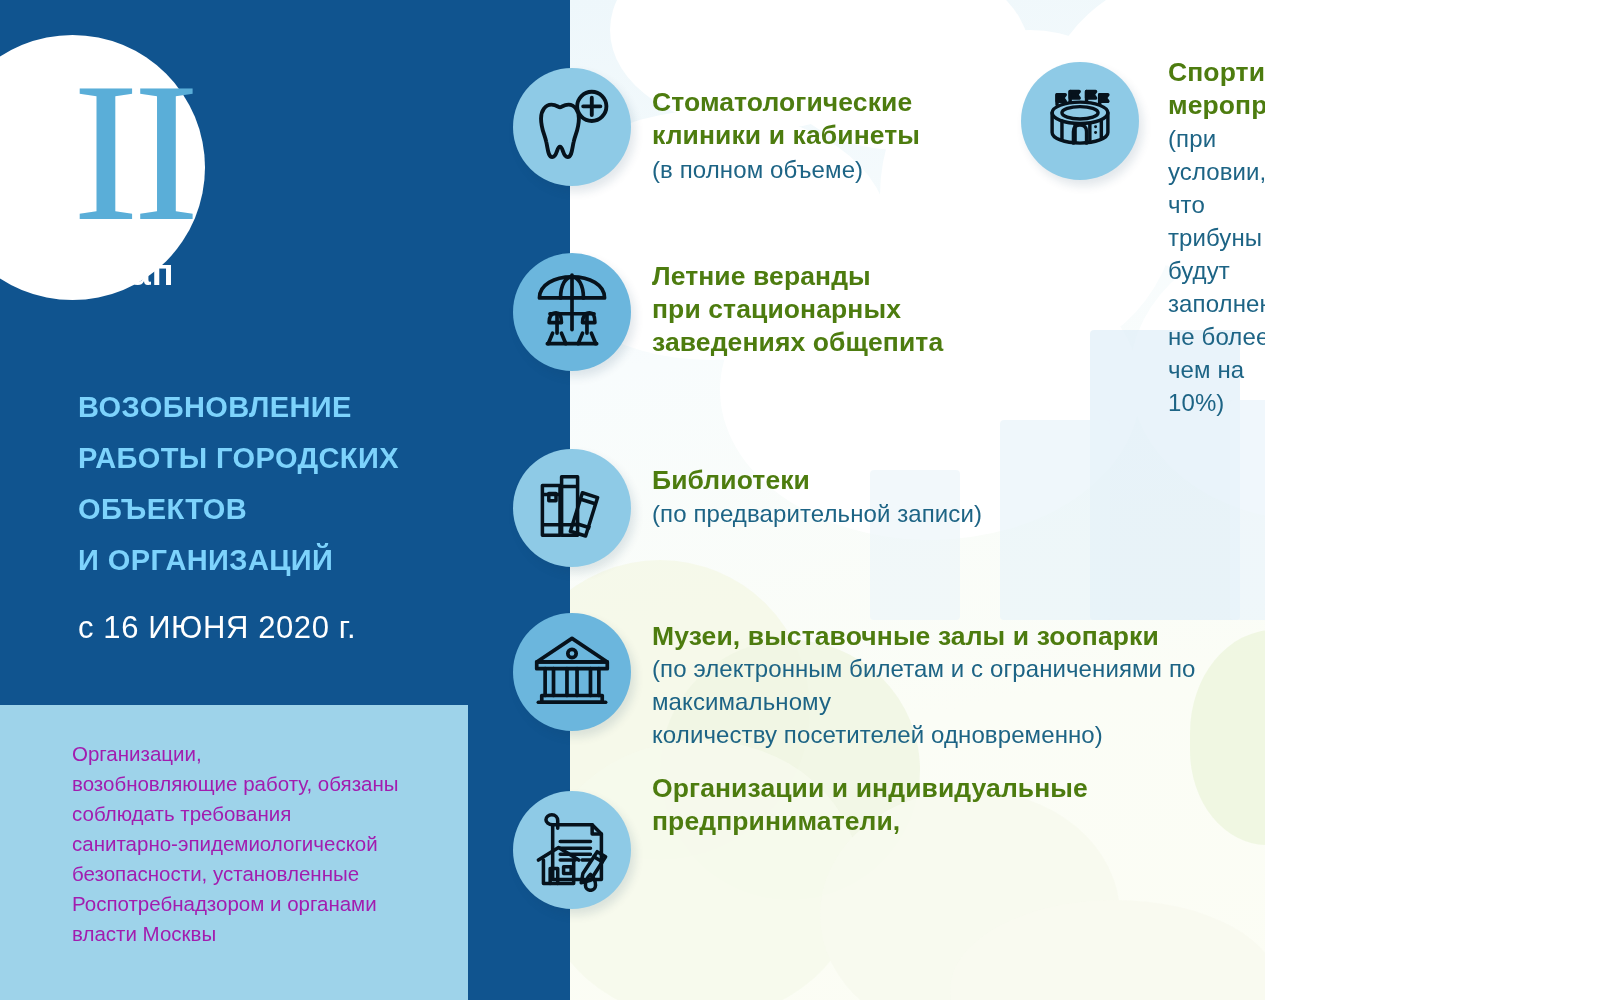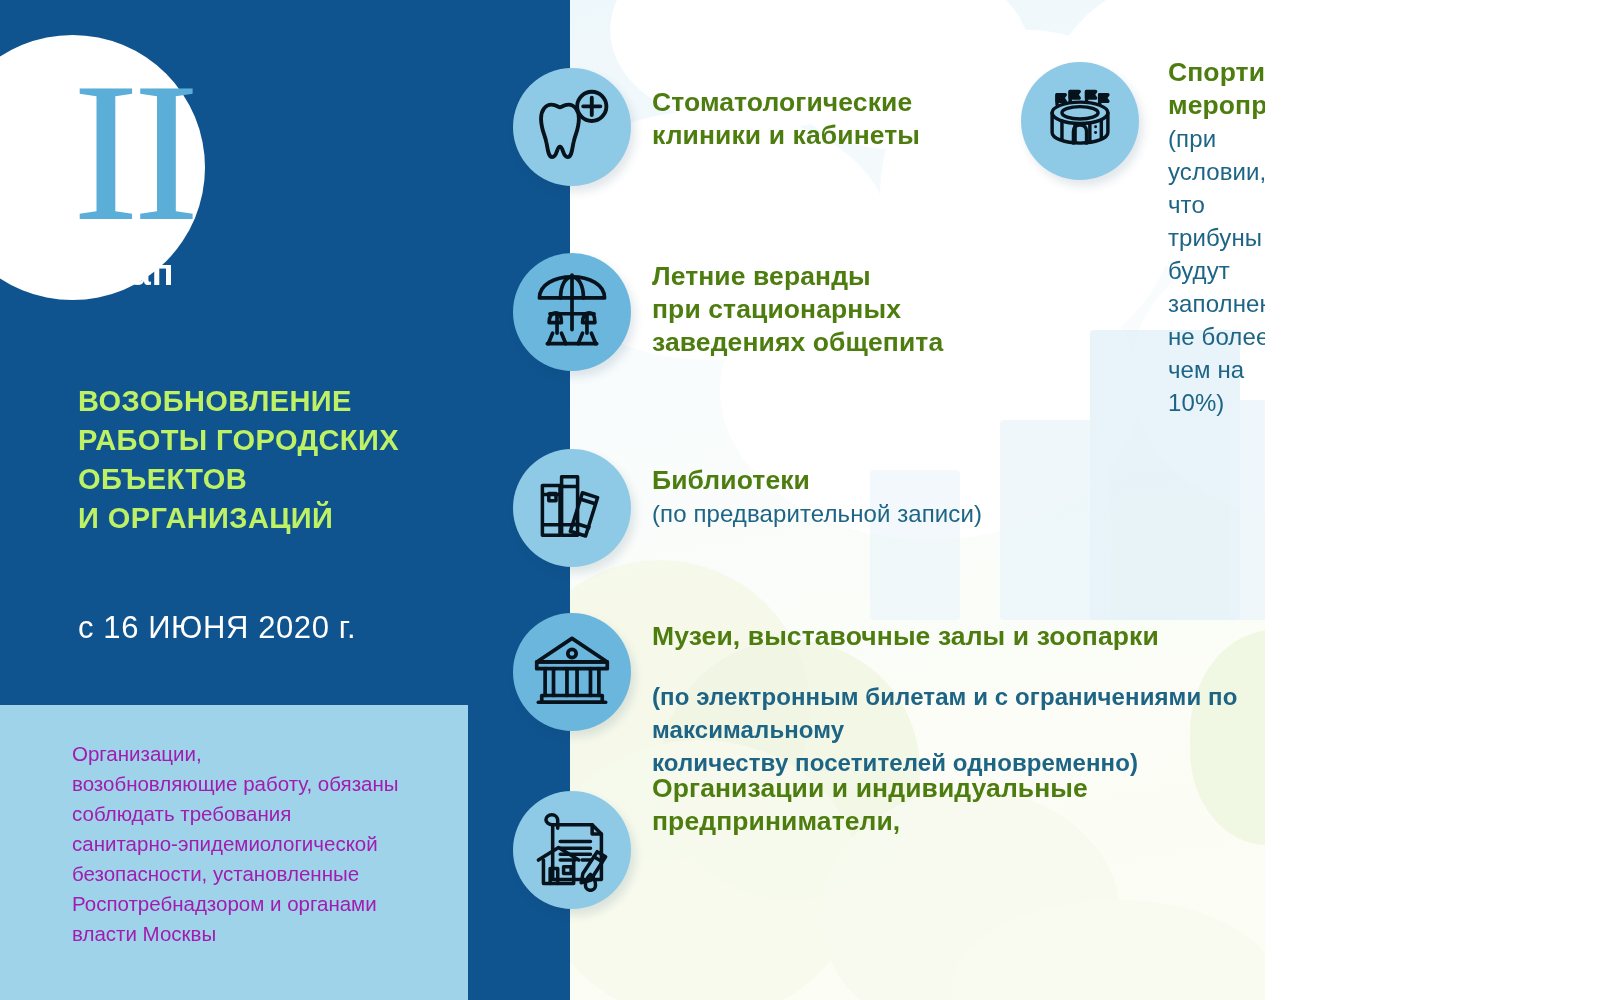--- a/index.html
+++ b/index.html
@@ -21,21 +21,21 @@
 
   
   .sidebar{position:absolute;left:0;top:0;width:570px;height:1000px;background:#10548f;}
   .sidebar-circle{position:absolute;left:-60px;top:35px;width:265px;height:265px;border-radius:50%;background:#ffffff;}
   .roman{position:absolute;left:48px;top:52px;width:170px;text-align:center;
     font-family:"Liberation Serif", serif;font-size:200px;line-height:200px;color:#5aaed8;font-weight:400;letter-spacing:-6px;}
   .etap{position:absolute;left:48px;top:252px;width:170px;text-align:center;
     font-size:36px;color:#ffffff;font-weight:700;letter-spacing:1px;}
 
   .headline{position:absolute;left:78px;top:382px;width:430px;
-    font-size:29px;line-height:39px;font-weight:700;color:#bef264;letter-spacing:.4px;}
+    font-size:29px;line-height:51px;font-weight:700;color:#7dd3fc;letter-spacing:.4px;}
   .date{position:absolute;left:78px;top:608px;width:430px;
     font-size:31px;line-height:40px;color:#ffffff;font-weight:400;letter-spacing:.6px;}
 
   .notebox{position:absolute;left:0;top:705px;width:468px;height:295px;background:#9ed3ea;}
   .notebox p{position:absolute;left:72px;top:34px;width:382px;margin:0;
     font-size:20.5px;line-height:30px;color:#a21caf;font-weight:400;}
 
   
   .icon-circle{position:absolute;width:118px;height:118px;border-radius:50%;
     background:#8ecae6;box-shadow:4px 6px 10px rgba(20,60,90,.12);}
@@ -109,20 +109,21 @@
 
   <div class="icon-circle" style="left:513px;top:68px;">
     <svg width="86" height="86" viewBox="0 0 100 100">
       <path d="M26 24c-7 0-12 7-12 16 0 12 4 18 6 27 2 8 2 18 7 18 6 0 5-12 9-12s3 12 9 12c5 0 5-10 7-18 2-9 6-15 6-27 0-9-5-16-12-16-6 0-8 3-10 3s-4-3-10-3z" fill="none" stroke="#06121c" stroke-width="4.5" stroke-linejoin="round"></path>
       <circle cx="73" cy="26" r="17" fill="#8ecae6" stroke="#06121c" stroke-width="4.5"></circle>
       <path d="M73 16v20M63 26h20" stroke="#06121c" stroke-width="4.5" stroke-linecap="round"></path>
     </svg>
   </div>
   <div class="row-title" style="left:652px;top:86px;white-space:pre-line;">Стоматологические
 клиники и кабинеты</div>
+  <div class="row-sub" style="left:652px;top:153px;">(в полном объеме)</div>
 
   <div class="icon-circle" style="left:1021px;top:62px;">
     <svg width="82" height="82" viewBox="0 0 100 100">
       <g fill="none" stroke="#06121c" stroke-width="4.2" stroke-linejoin="round" stroke-linecap="round">
         <path d="M22 18v12M38 14v13M58 14v13M74 18v12"></path>
         <path d="M22 18h10l-3 4 3 4H22z" fill="#06121c"></path>
         <path d="M38 14h11l-3 4 3 4H38z" fill="#06121c"></path>
         <path d="M58 14h11l-3 4 3 4H58z" fill="#06121c"></path>
         <path d="M74 18h10l-3 4 3 4H74z" fill="#06121c"></path>
         <ellipse cx="50" cy="40" rx="34" ry="13"></ellipse>
@@ -182,21 +183,21 @@
         <path d="M50 10L8 38h84z"></path>
         <path d="M8 38h84v8H8z"></path>
         <circle cx="50" cy="28" r="5"></circle>
         <path d="M18 46v32M28 46v32M44 46v32M56 46v32M72 46v32M82 46v32"></path>
         <path d="M14 78h72v8H14z"></path>
         <path d="M10 86h80"></path>
       </g>
     </svg>
   </div>
   <div class="row-title" style="left:652px;top:620px;">Музеи, выставочные залы и зоопарки</div>
-  <div class="row-sub" style="left:652px;top:680px;white-space:pre-line;font-weight:bold;">(по электронным билетам и с ограничениями по максимальному
+  <div class="row-sub" style="left:652px;top:652px;white-space:pre-line;">(по электронным билетам и с ограничениями по максимальному
 количеству посетителей одновременно)</div>
 
   <div class="icon-circle" style="left:513px;top:791px;">
     <svg width="84" height="84" viewBox="0 0 100 100">
       <g fill="none" stroke="#06121c" stroke-width="4.2" stroke-linejoin="round" stroke-linecap="round">
         <path d="M27 20h47l11 11v54H27z"></path>
         <path d="M74 20v11h11"></path>
         <path d="M27 20c-5 0-8-3-8-6s3-6 7-6 7 3 7 7v9"></path>
         <path d="M36 40h36M36 48h36M36 55h36M36 62h18M62 62h10"></path>
         <path d="M10 62l24-15 24 15"></path>

